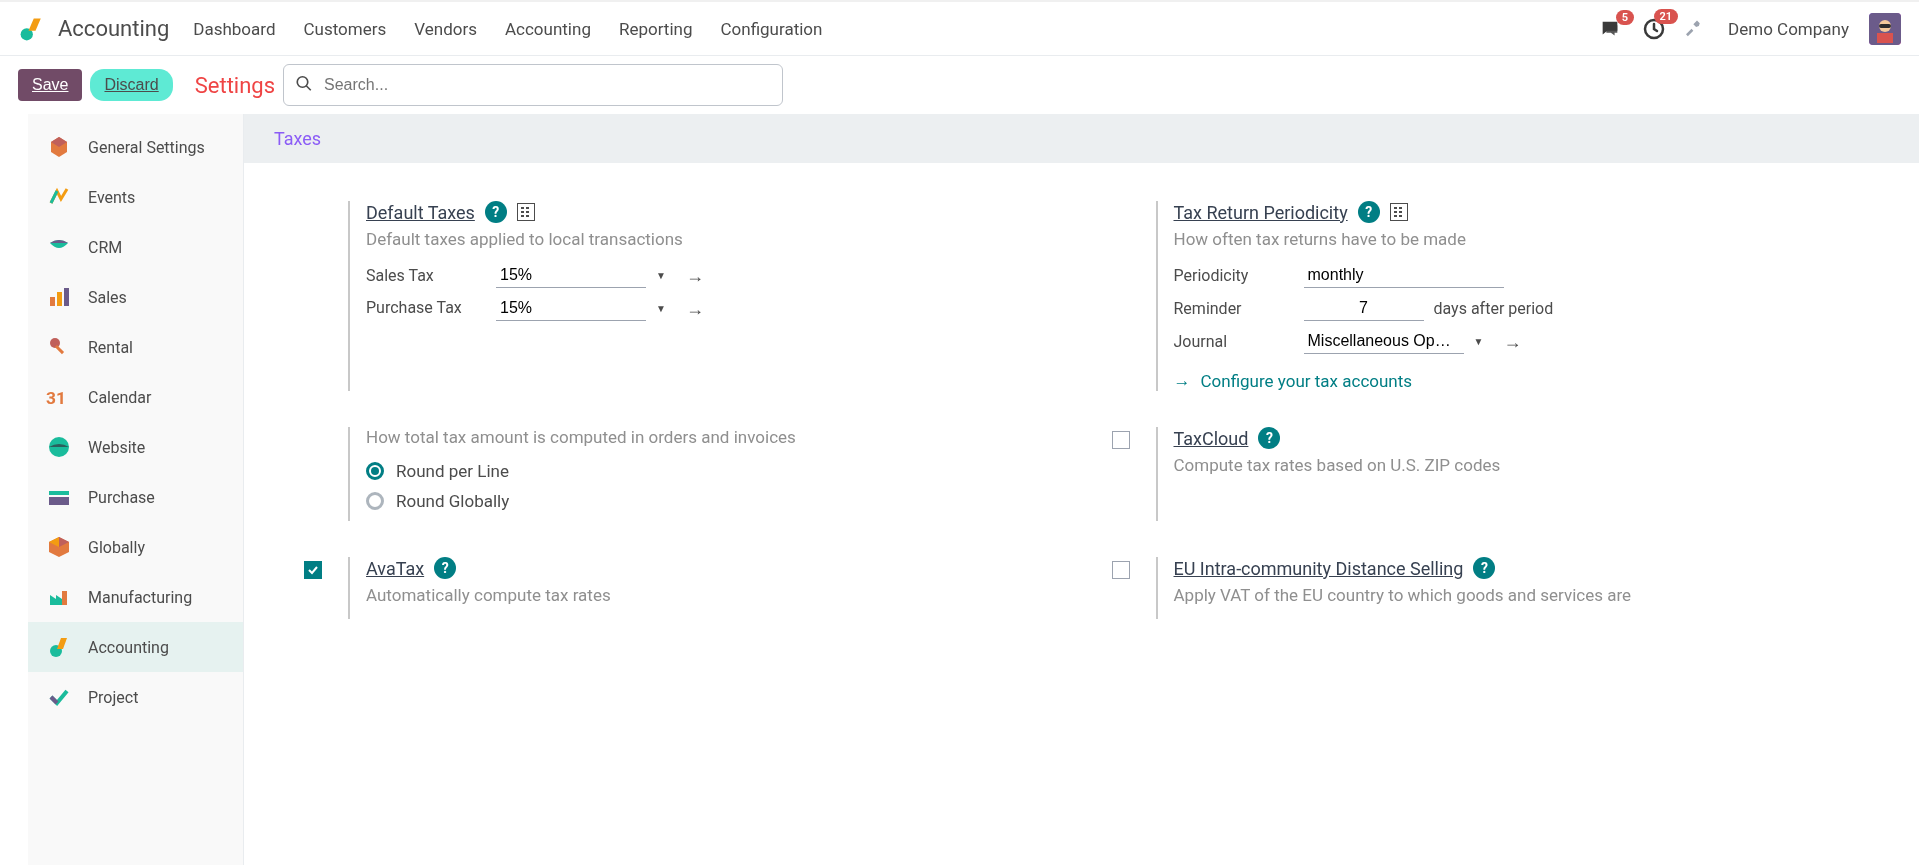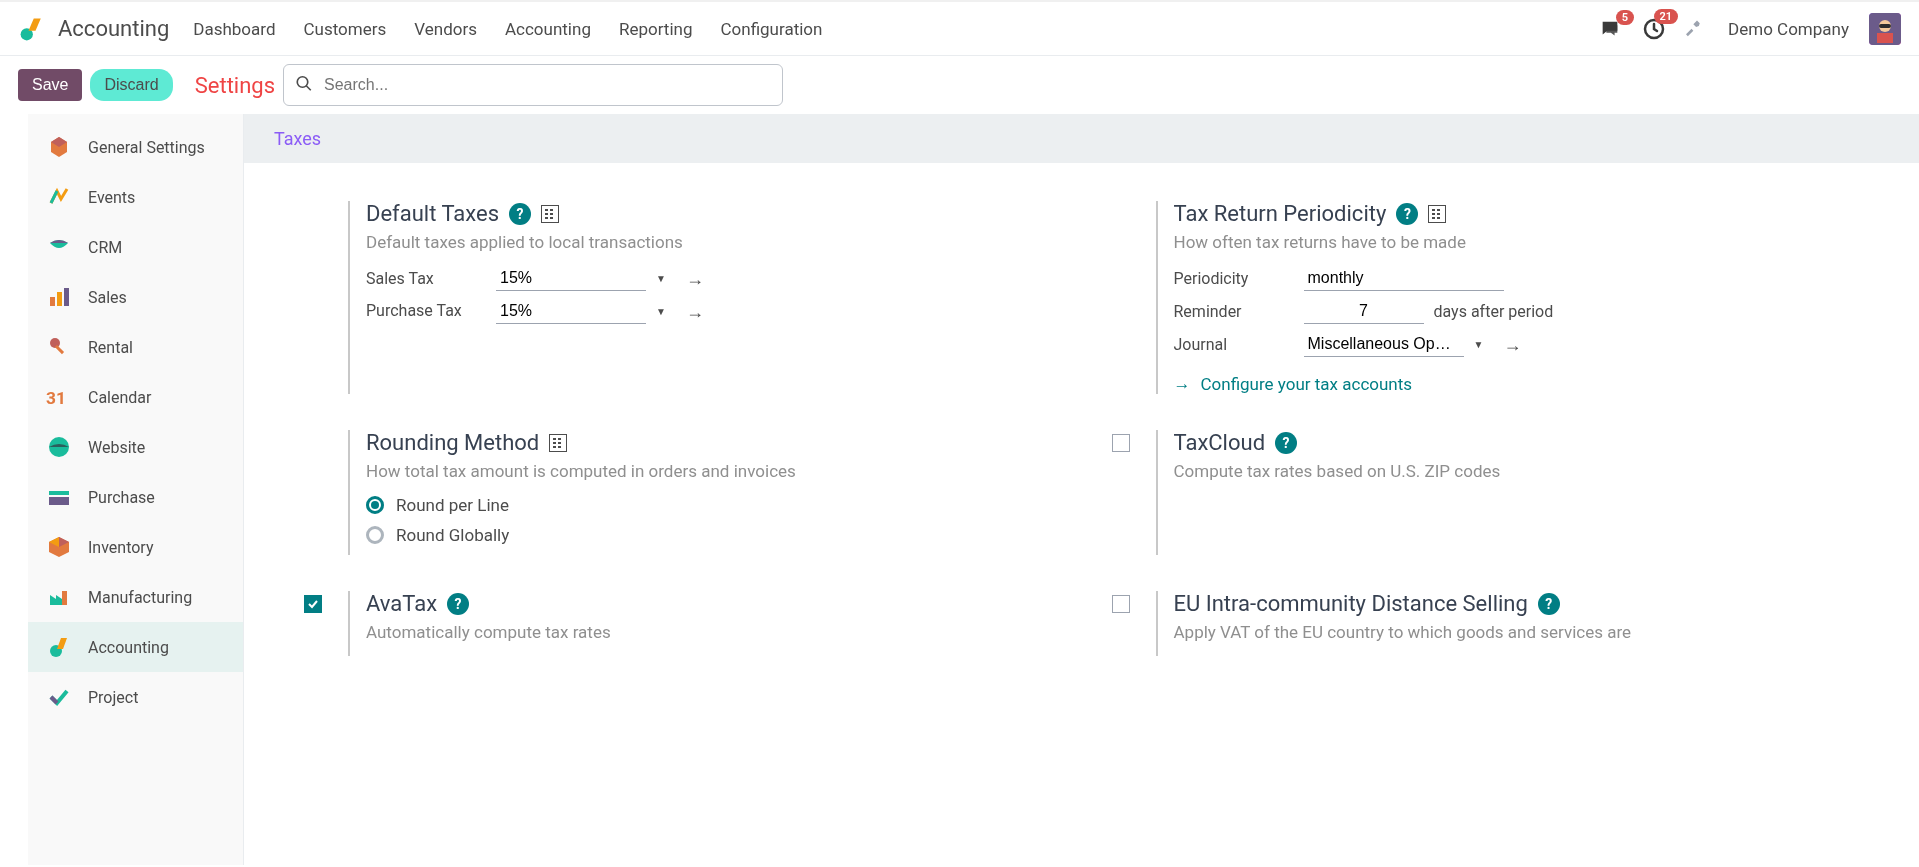--- a/index.html
+++ b/index.html
@@ -9,40 +9,40 @@
 .brand-logo { width: 28px; height: 28px; }
 .brand-title { font-size: 22px; font-weight: 400; color: #4c4c4c; }
 .nav-menu { display: flex; gap: 28px; }
 .nav-item { font-size: 17px; color: #4c4c4c; cursor: pointer; }
 .topbar-right { margin-left: auto; display: flex; align-items: center; gap: 20px; }
 .icon-badge { position: relative; display: inline-flex; }
 .badge { position: absolute; top: -8px; right: -12px; background: #d9534f; color: #fff; font-size: 11px; font-weight: 600; border-radius: 10px; padding: 1px 6px; min-width: 16px; text-align: center; }
 .company-name { font-size: 17px; color: #4c4c4c; }
 .avatar { width: 32px; height: 32px; border-radius: 4px; background: linear-gradient(135deg,#8b5cf6,#ec4899); }
 .toolbar { display: flex; align-items: center; height: 58px; padding: 0 18px; gap: 8px; }
-.btn { padding: 7px 14px; border: none; border-radius: 4px; font-size: 16px; cursor: pointer; }
+.btn { padding: 7px 14px; border: none; border-radius: 4px; font-size: 16px; cursor: pointer; text-decoration: underline; }
 .btn-primary { background: #714b67; color: #fff; }
 .btn-secondary { background: #5eead4; color: #4c4c4c; border-radius: 14px; }
 .page-title { font-size: 22px; color: #ef4444; margin-left: 14px; }
 .search-wrap { margin-left: auto; margin-right: auto; width: 500px; position: relative; }
 .search-input { width: 100%; height: 42px; border: 1px solid #c0c5cc; border-radius: 6px; padding: 0 14px 0 40px; font-size: 16px; }
 .search-icon { position: absolute; left: 12px; top: 50%; transform: translateY(-50%); color: #4c4c4c; }
 .main { display: flex; height: calc(100vh - 116px); padding-left: 28px; }
 .sidebar { width: 216px; background: #f9f9f9; border-right: 1px solid #e9ecef; overflow-y: auto; padding-top: 8px; }
 .sidebar-item { display: flex; align-items: center; gap: 16px; padding: 12px 18px; cursor: pointer; font-size: 16px; color: #4c4c4c; }
 .sidebar-item.active { background: #e6f2f0; }
 .sidebar-icon { width: 26px; height: 26px; display: inline-flex; align-items: center; justify-content: center; flex-shrink: 0; }
 .content { flex: 1; overflow-y: auto; }
 .section-header { background: #eceff1; padding: 14px 30px; font-size: 18px; color: #8b5cf6; }
 .settings-grid { display: grid; grid-template-columns: 1fr 1fr; gap: 0 40px; padding: 20px 40px 20px 60px; }
 .setting-block { display: flex; gap: 16px; padding: 18px 0; }
 .setting-checkbox-col { width: 28px; padding-top: 4px; }
 .setting-body { flex: 1; border-left: 2px solid #c8c8c8; padding-left: 16px; }
 .setting-title-row { display: flex; align-items: center; gap: 10px; margin-bottom: 6px; }
-.setting-title { font-size: 22px; color: #374151; font-weight: 400; }
+.setting-title { font-size: 18px; color: #374151; font-weight: 400; text-decoration: underline; }
 .setting-desc { font-size: 17px; color: #8f8f8f; margin-bottom: 14px; }
 .help-icon { width: 22px; height: 22px; border-radius: 50%; background: #017e84; color: #fff; display: inline-flex; align-items: center; justify-content: center; font-size: 14px; font-weight: 700; cursor: pointer; }
 .building-icon { width: 18px; height: 18px; border: 1.5px solid #4c4c4c; display: inline-flex; align-items: center; justify-content: center; }
 .building-icon svg { width: 12px; height: 12px; }
 .form-row { display: flex; align-items: center; margin-bottom: 8px; }
 .form-label { width: 130px; font-size: 16px; color: #4c4c4c; }
 .form-control { border: none; border-bottom: 1px solid #9ca3af; padding: 3px 4px; font-size: 16px; background: transparent; }
 .form-control.wide { width: 200px; }
 .form-control.narrow { width: 120px; text-align: center; }
 .select-wrap { display: inline-flex; align-items: center; gap: 10px; }
@@ -204,21 +204,21 @@
       <span>Purchase</span>
     </div>
     <div class="sidebar-item">
       <span class="sidebar-icon">
           <svg viewBox="0 0 24 24" width="24" height="24">
             <polygon points="12,2 22,7 22,17 12,22 2,17 2,7" fill="#e27a3f"></polygon>
             <polygon points="12,2 22,7 12,12" fill="#c0605b"></polygon>
             <polygon points="12,2 2,7 12,12" fill="#f39c12"></polygon>
           </svg>
         </span>
-      <span>Inventory</span>
+      <span>Globally</span>
     </div>
     <div class="sidebar-item">
       <span class="sidebar-icon">
           <svg viewBox="0 0 24 24" width="24" height="24">
             <path d="M3 20 V10 L9 14 V10 L15 14 V6 H20 V20 Z" fill="#1abc9c"></path>
             <rect x="15" y="6" width="5" height="14" fill="#e27a3f"></rect>
           </svg>
         </span>
       <span>Manufacturing</span>
     </div>
@@ -322,33 +322,20 @@
           <div class="config-link">
             <span>→</span>
             <span>Configure your tax accounts</span>
           </div>
         </div>
       </div>
 
       <div class="setting-block">
         <div class="setting-checkbox-col"></div>
         <div class="setting-body">
-          <div class="setting-title-row">
-            <span class="setting-title">Rounding Method</span>
-            <span class="building-icon">
-                <svg viewBox="0 0 12 12">
-                  <rect x="1" y="1" width="3" height="2" fill="#4c4c4c"></rect>
-                  <rect x="6" y="1" width="3" height="2" fill="#4c4c4c"></rect>
-                  <rect x="1" y="5" width="3" height="2" fill="#4c4c4c"></rect>
-                  <rect x="6" y="5" width="3" height="2" fill="#4c4c4c"></rect>
-                  <rect x="1" y="9" width="3" height="2" fill="#4c4c4c"></rect>
-                  <rect x="6" y="9" width="3" height="2" fill="#4c4c4c"></rect>
-                </svg>
-              </span>
-          </div>
           <div class="setting-desc">How total tax amount is computed in orders and invoices</div>
           <div class="radio-row">
             <span class="radio checked"></span>
             <span>Round per Line</span>
           </div>
           <div class="radio-row">
             <span class="radio"></span>
             <span>Round Globally</span>
           </div>
         </div>

